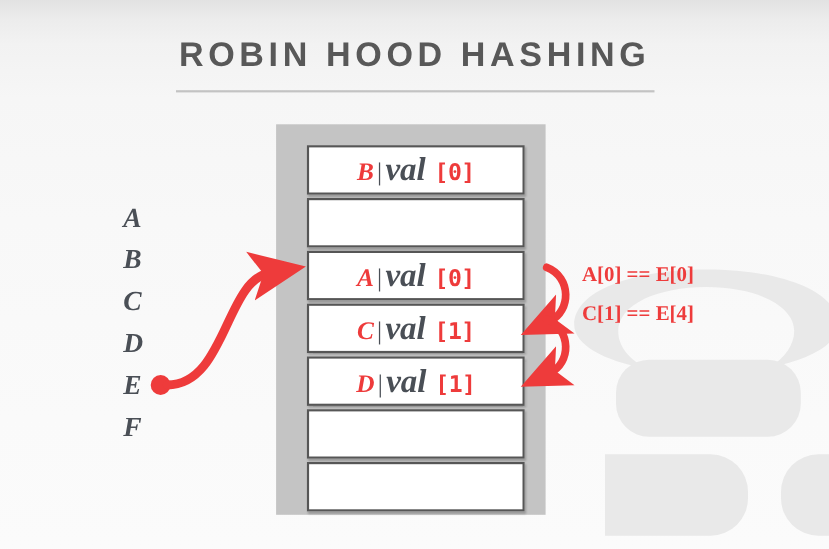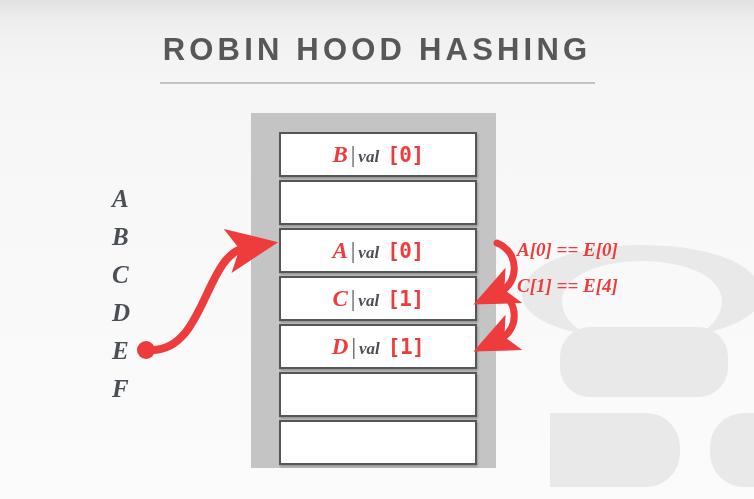--- a/index.html
+++ b/index.html
@@ -138,47 +138,47 @@
     font-family: "Liberation Serif", "DejaVu Serif", serif;
     font-size: 23px;
     color: #4a4f56;
     padding: 0 3px;
     font-weight: normal;
   }
   .slot-val {
     font-family: "Liberation Serif", "DejaVu Serif", serif;
     font-style: italic;
     font-weight: bold;
-    font-size: 17px;
+    font-size: 30px;
     color: #4a4f56;
   }
   .slot-idx {
     font-family: "DejaVu Sans Mono", "Liberation Mono", monospace;
     font-weight: bold;
     font-size: 21px;
     color: #ee3b3b;
     padding-left: 8px;
     letter-spacing: -0.5px;
   }
 
   
   .annotations {
     position: absolute;
     left: 517px;
     top: 238px;
   }
   .annotation {
     font-family: "Liberation Serif", "DejaVu Serif", serif;
-    font-style: italic;
     font-weight: bold;
     font-size: 19px;
     color: #ee3b3b;
     height: 36px;
     line-height: 24px;
     white-space: nowrap;
+    margin-left: 12px;
   }
 
   
   .arrow-layer {
     position: absolute;
     inset: 0;
     width: 754px;
     height: 499px;
     pointer-events: none;
   }

